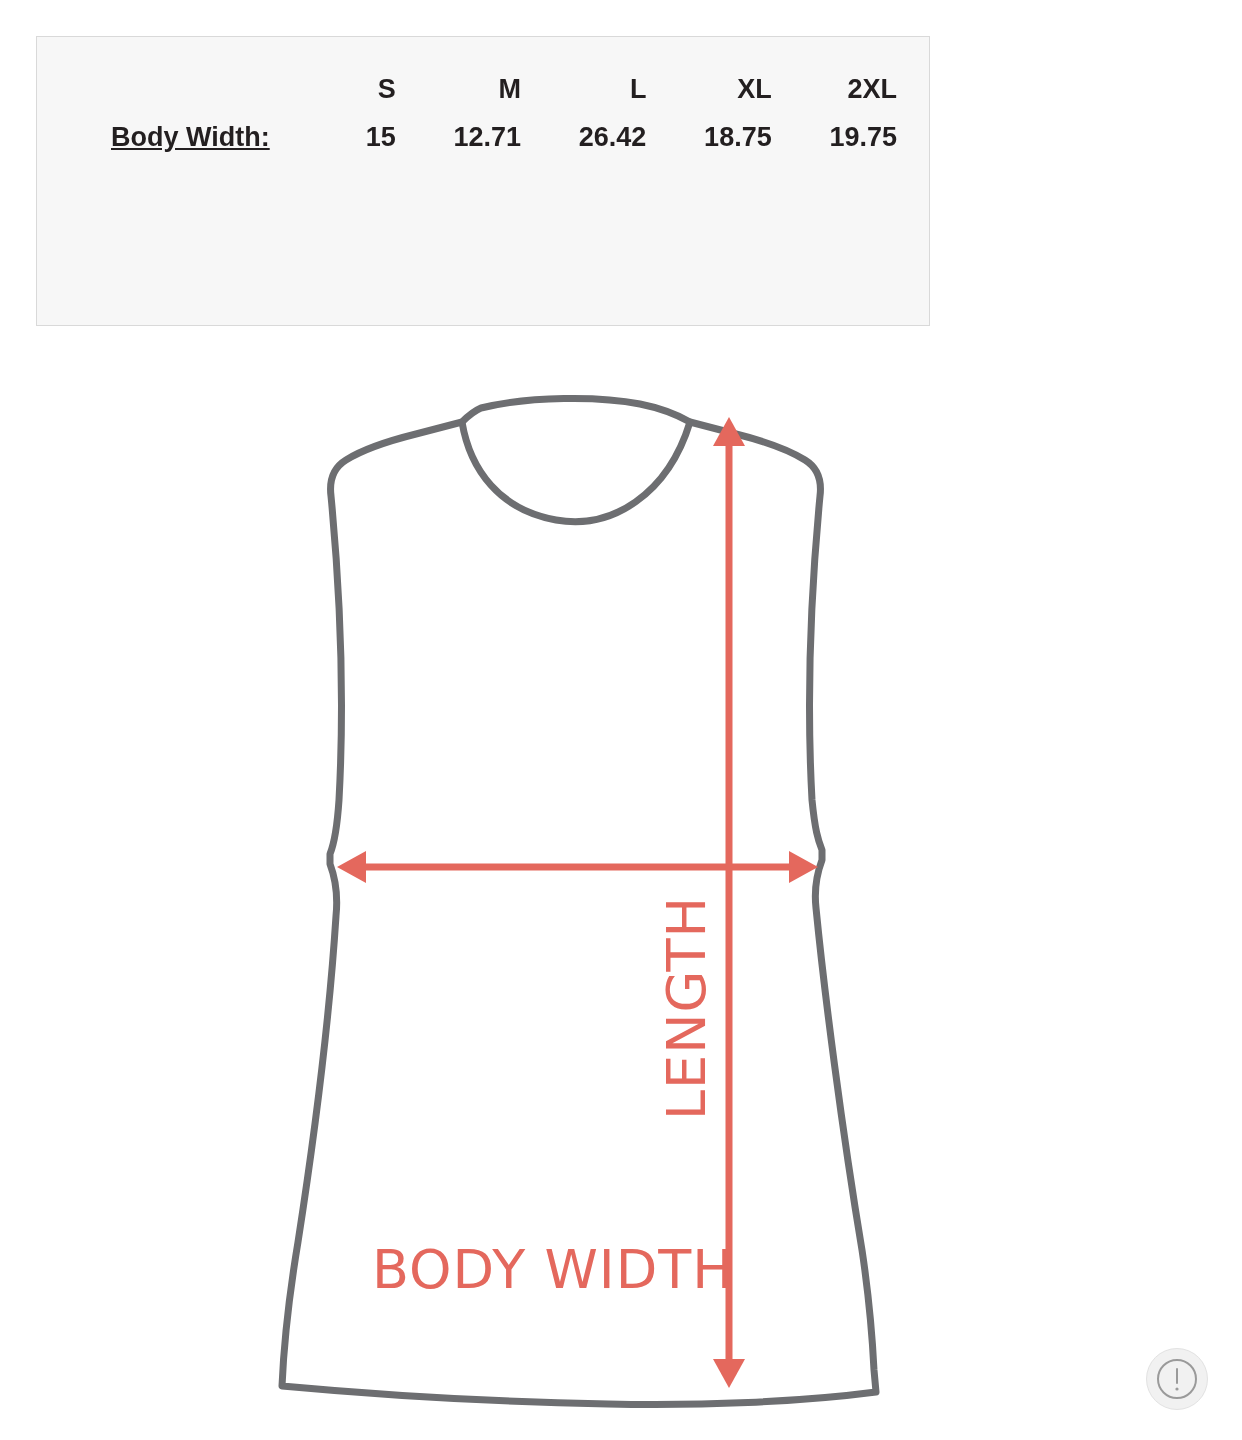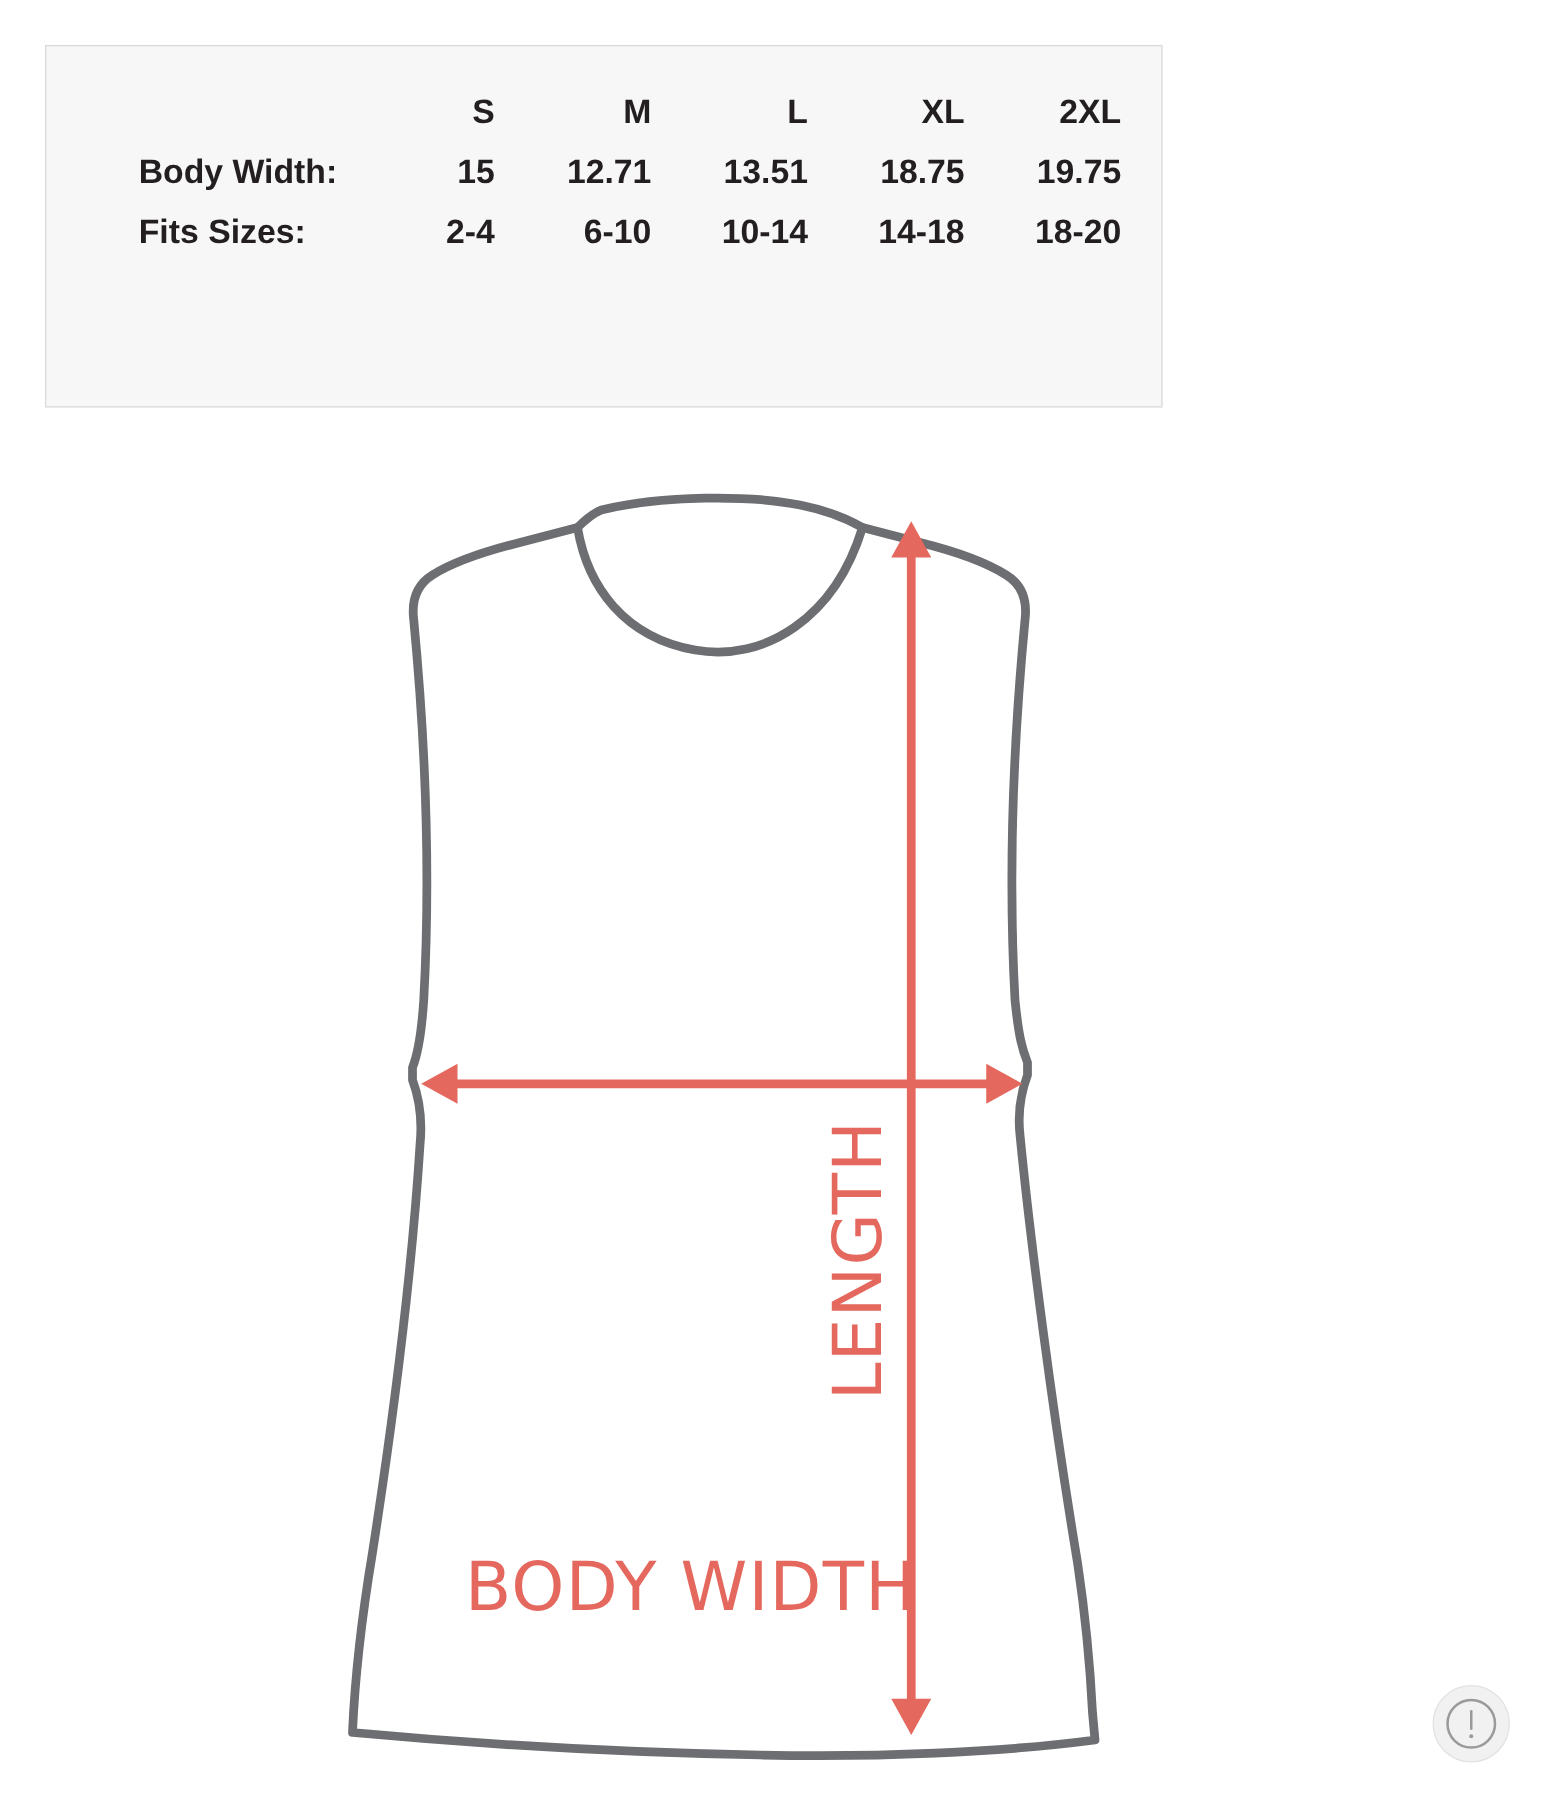--- a/index.html
+++ b/index.html
@@ -41,20 +41,21 @@
     height: 48px;
     text-align: right;
     vertical-align: middle;
     font-weight: bold;
   }
   .size-chart th.rowhead, .size-chart td.rowhead {
     text-align: left;
     padding-left: 74px;
     width: 270px;
     white-space: nowrap;
+    text-decoration: underline;
   }
   .size-chart th.col, .size-chart td.col {
     width: 122px;
     padding-right: 32px;
   }
   .size-chart thead th.col {
     font-size: 27px;
   }
 
   
@@ -116,31 +117,23 @@
         <th class="col">L</th>
         <th class="col">XL</th>
         <th class="col">2XL</th>
       </tr>
     </thead>
     <tbody>
       <tr>
         <td class="rowhead">Body Width:</td>
         <td class="col">15</td>
         <td class="col">12.71</td>
-        <td class="col">13.51</td>
+        <td class="col">26.42</td>
         <td class="col">18.75</td>
         <td class="col">19.75</td>
-      </tr>
-      <tr>
-        <td class="rowhead">Fits Sizes:</td>
-        <td class="col">2-4</td>
-        <td class="col">6-10</td>
-        <td class="col">10-14</td>
-        <td class="col">14-18</td>
-        <td class="col">18-20</td>
       </tr>
     </tbody>
   </table>
 </div>
 
 <div class="diagram">
   <svg width="1242" height="1110" viewBox="0 0 1242 1110">
 
     <g fill="none" stroke="#6d6e71" stroke-width="7" stroke-linejoin="round" stroke-linecap="round">
       <path d="M481 78

